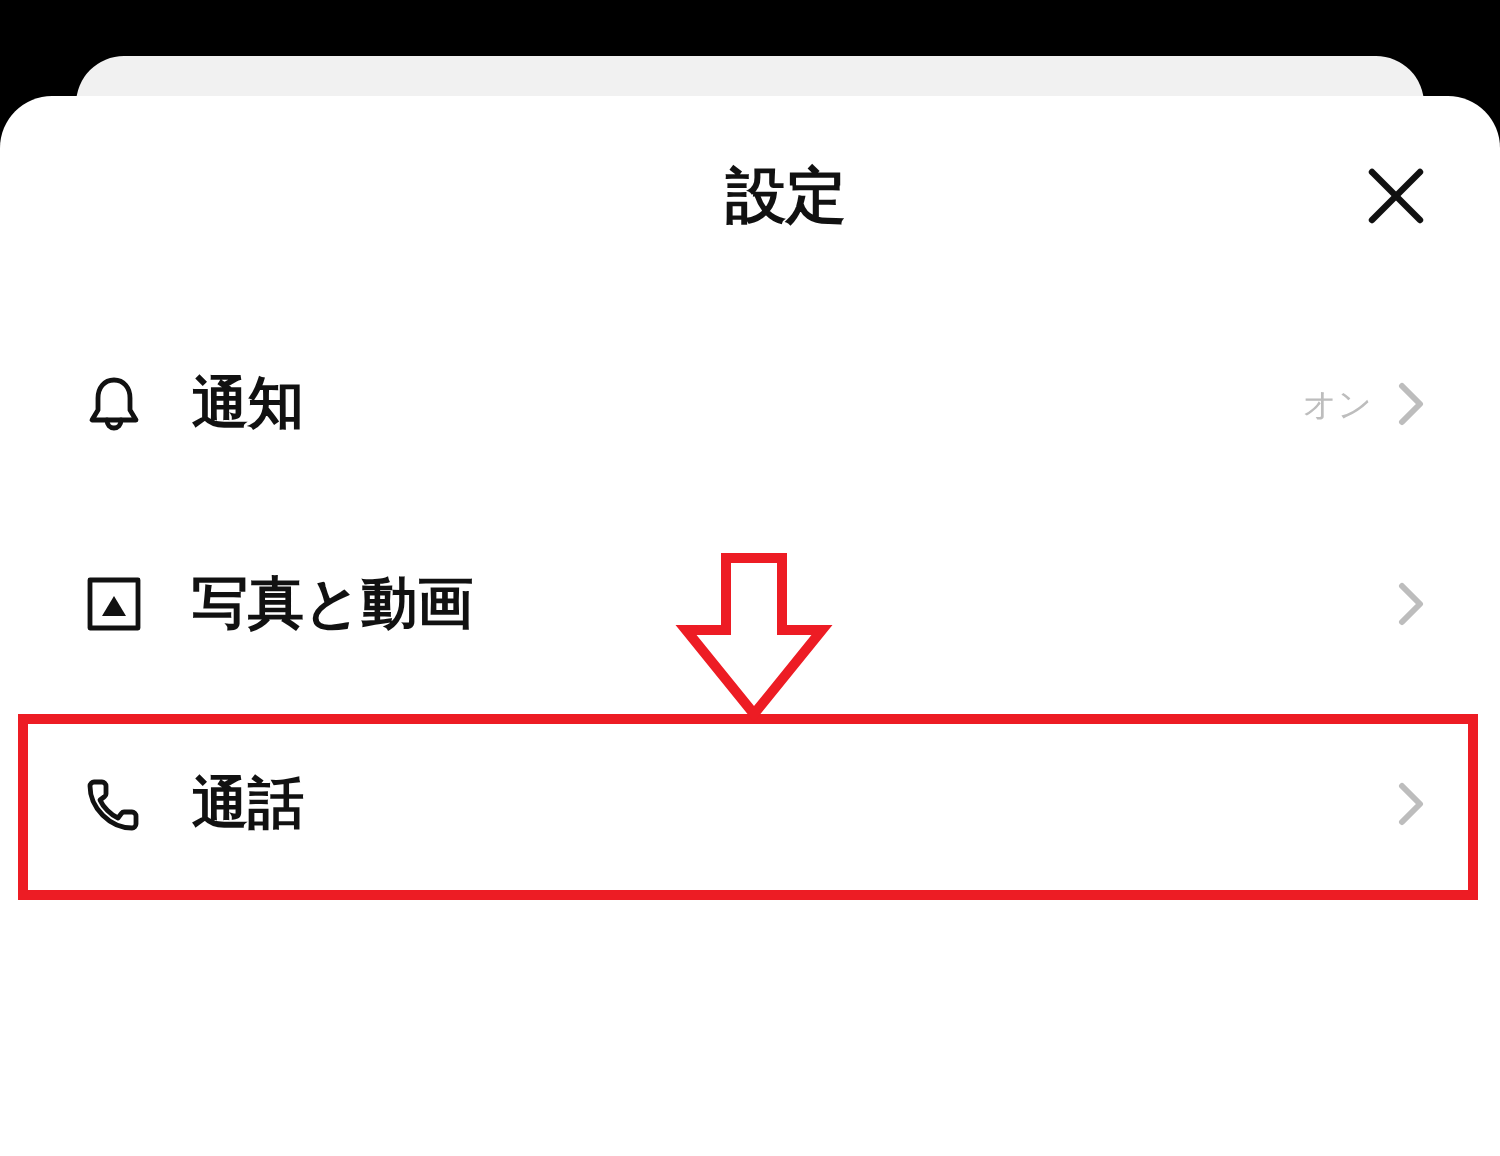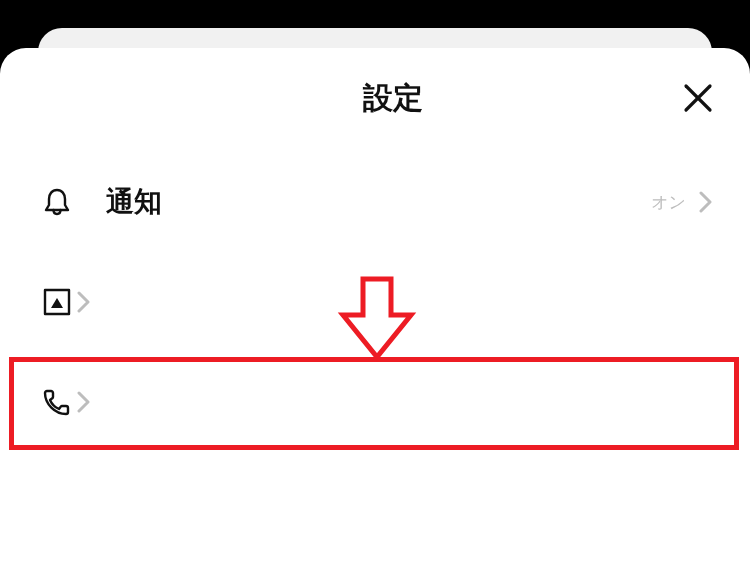--- a/index.html
+++ b/index.html
@@ -66,21 +66,21 @@
     }
     .item-icon {
       width: 34px;
       height: 34px;
       display: flex;
       align-items: center;
       justify-content: center;
       flex-shrink: 0;
     }
     .item-label {
-      margin-left: 32px;
+      margin-left: 22px;
       font-size: 28px;
       font-weight: 600;
       color: #111;
       flex: 1;
     }
     .item-value {
       font-size: 17px;
       color: #bdbdbd;
       margin-right: 10px;
     }
@@ -136,34 +136,36 @@
       </span>
     </div>
 
     <div class="item">
       <span class="item-icon">
         <svg width="30" height="30" viewBox="0 0 30 30" fill="none">
           <rect x="3" y="3" width="24" height="24" stroke="#111" stroke-width="2.4" stroke-linejoin="round"></rect>
           <polygon points="9,21 15,11 21,21" fill="#111"></polygon>
         </svg>
       </span>
+      <span class="item-label">写真と動画</span>
       <span class="chevron">
         <svg width="14" height="22" viewBox="0 0 14 22">
           <polyline points="2,2 11,11 2,20" fill="none" stroke="#bdbdbd" stroke-width="3" stroke-linecap="round" stroke-linejoin="round"></polyline>
         </svg>
       </span>
     </div>
 
 
     <div class="item">
       <span class="item-icon">
         <svg width="30" height="30" viewBox="0 0 30 30" fill="none">
           <path d="M5 4 C4 4 3 5 3 6 C3 17 13 27 24 27 C25 27 26 26 26 25 L26 21 C26 20 25 19 24 19 L20 19 C19 19 19 19.5 18.5 20 L17 22 C13.5 20.5 9.5 16.5 8 13 L10 11.5 C10.5 11 11 11 11 10 L11 6 C11 5 10 4 9 4 Z" stroke="#111" stroke-width="2.4" stroke-linejoin="round"></path>
         </svg>
       </span>
+      <span class="item-label">通話</span>
       <span class="chevron">
         <svg width="14" height="22" viewBox="0 0 14 22">
           <polyline points="2,2 11,11 2,20" fill="none" stroke="#bdbdbd" stroke-width="3" stroke-linecap="round" stroke-linejoin="round"></polyline>
         </svg>
       </span>
     </div>
 
   </div>
 </div>
 

